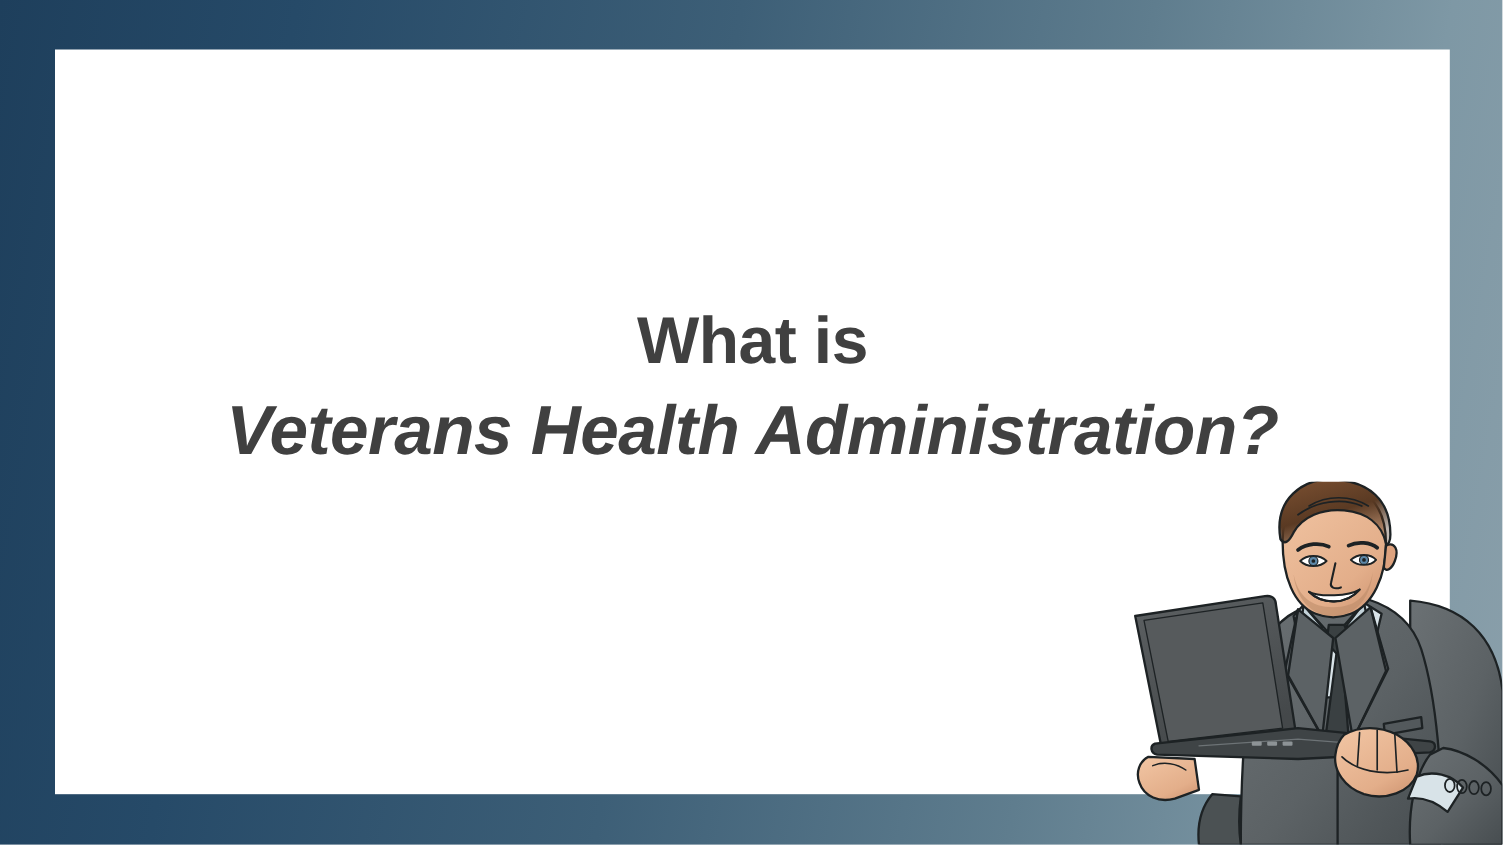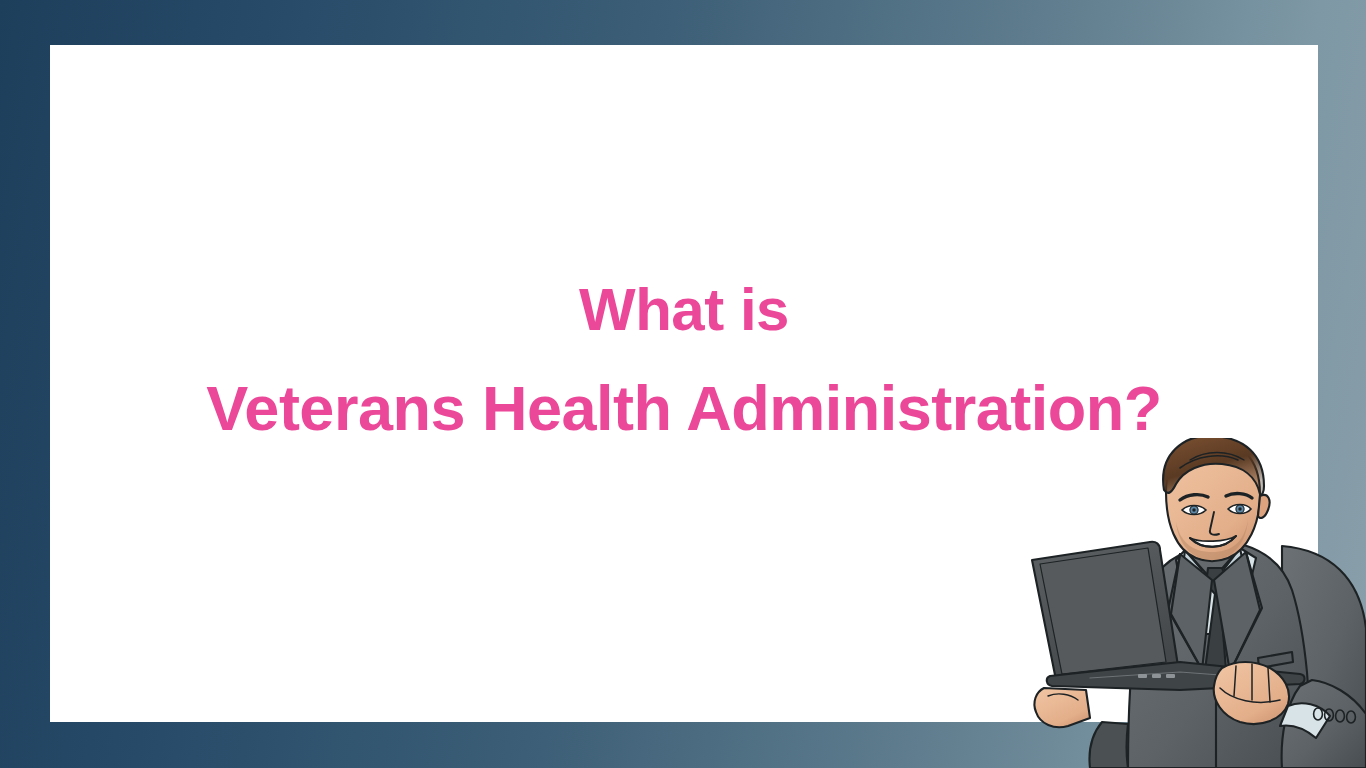--- a/index.html
+++ b/index.html
@@ -25,36 +25,37 @@
   }
 
   
   #headline {
     position:absolute;
     left:0; top:0;
     width:1268px;
     text-align:center;
   }
   .headline-line {
-    color:#ec4899;
+    color:#404040;
     font-weight:bold;
     letter-spacing:-0.5px;
     white-space:nowrap;
   }
   #headline-line-1 {
     position:absolute;
     left:0; top:235px; width:100%;
     font-size:60px;
     line-height:60px;
   }
   #headline-line-2 {
     position:absolute;
-    left:0; top:332px; width:100%;
+    left:0; top:316px; width:100%;
     font-size:63px;
     line-height:63px;
+    font-style:italic;
   }
 
   
   #illustration {
     position:absolute;
     left:1030px; top:438px;
     width:336px; height:330px;
     pointer-events:none;
   }
   #illustration svg { display:block; width:336px; height:330px; }

